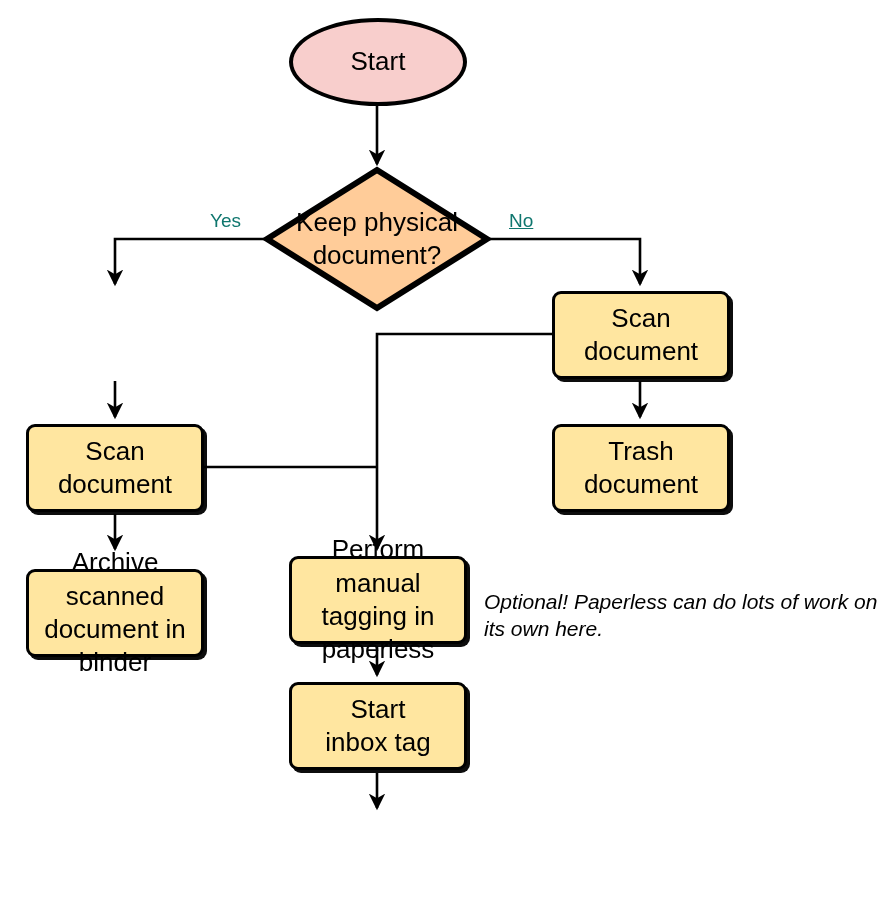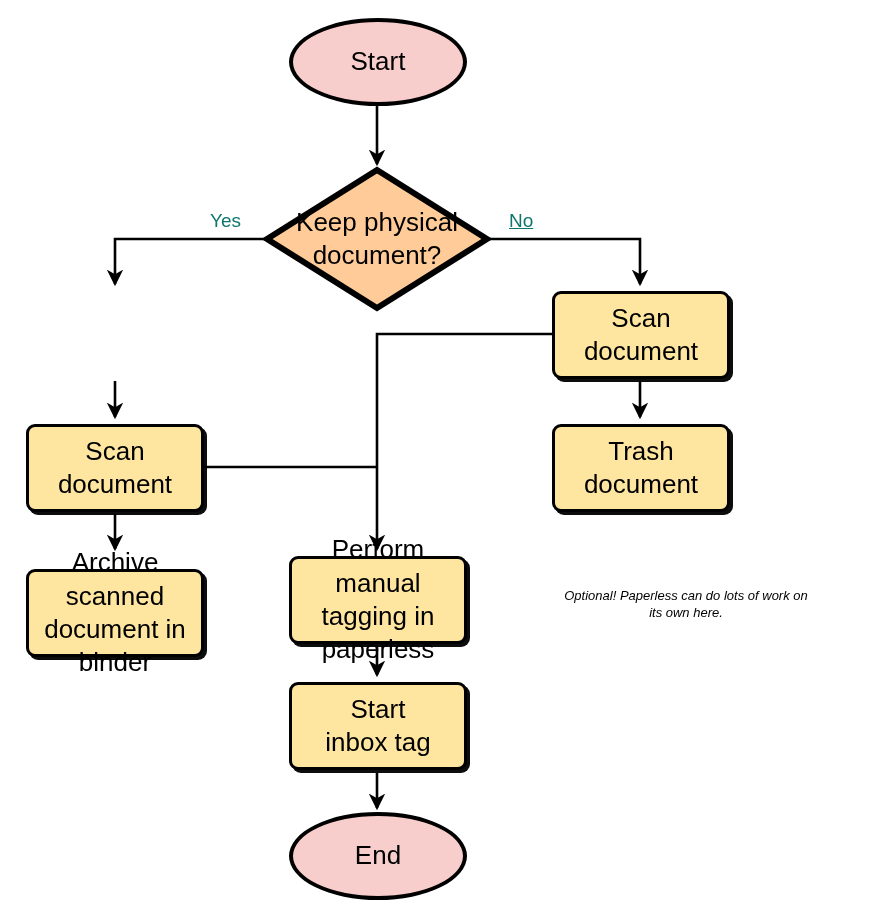--- a/index.html
+++ b/index.html
@@ -71,26 +71,25 @@
   .edge-label {
     position: absolute;
     font-size: 19px;
     color: #0f766e;
     z-index: 4;
     background: transparent;
   }
   .annotation {
     position: absolute;
     font-style: italic;
-    font-size: 13px;
+    font-size: 21px;
     line-height: 1.3;
     color: #000000;
     z-index: 4;
     white-space: pre-line;
-    text-align: center;
   }
 </style>
 </head>
 <body>
 
 <div id="diagram-root">
 
   <svg id="edge-layer" viewBox="0 0 888 907" width="888" height="907" aria-hidden="true">
     <defs>
       <marker id="arrow" viewBox="0 0 12 12" refX="9.5" refY="6" markerWidth="7" markerHeight="7" orient="auto-start-reverse">
@@ -150,20 +149,17 @@
 
   <div class="node node-process" style="left:552px; top:424px; width:178px; height:88px;">
     <span>Trash document</span>
   </div>
 
   <div class="node node-process" style="left:289px; top:682px; width:178px; height:88px;">
     <span>Start
 inbox tag</span>
   </div>
 
-  <div class="node node-terminal" style="left:289px; top:812px; width:178px; height:88px;">
-    <span>End</span>
-  </div>
 
   <div class="annotation" style="left:484px; top:588px; width:404px;">Optional! Paperless can do lots of work on
 its own here.</div>
 
 </div>
 
 </body></html>

